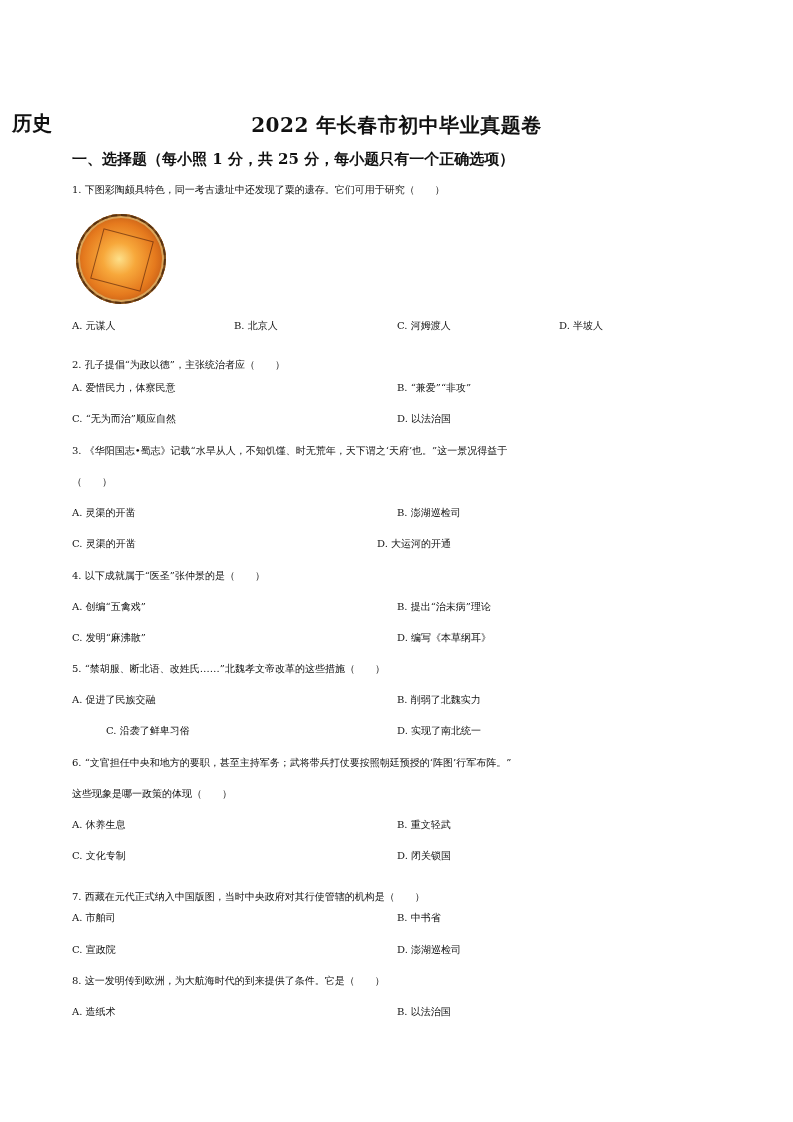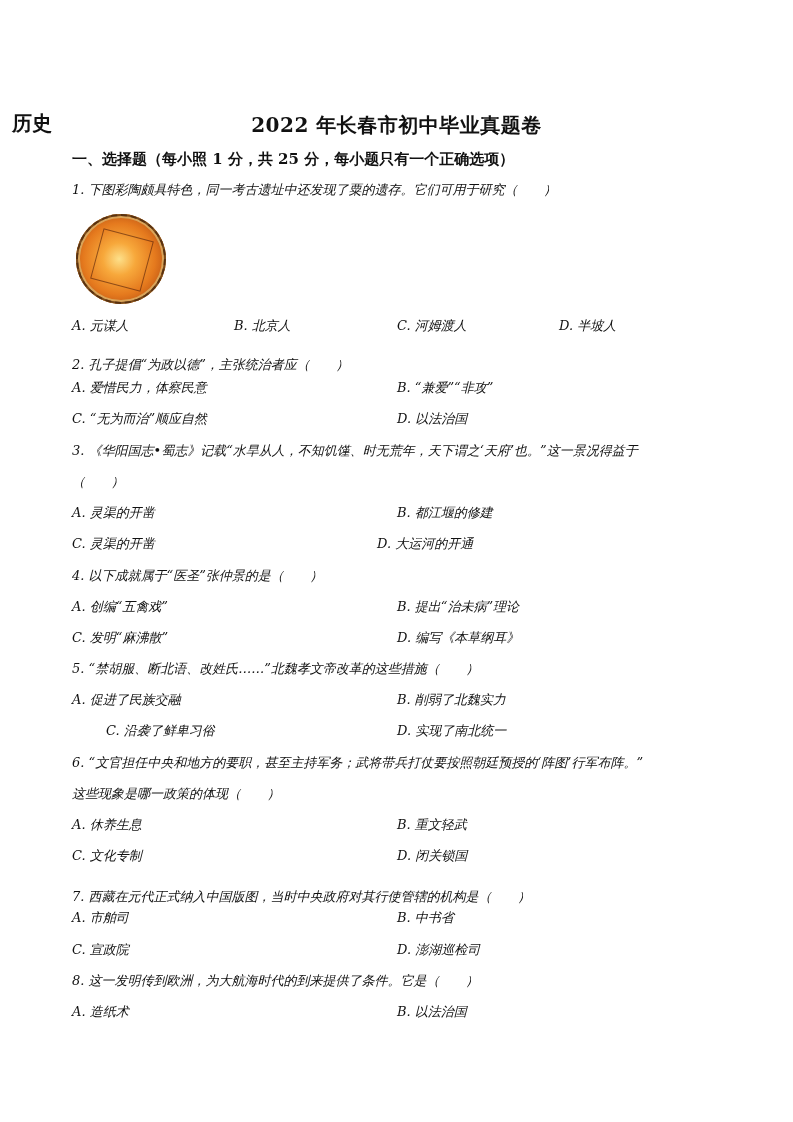--- a/index.html
+++ b/index.html
@@ -14,21 +14,21 @@
   }
   .subject {
     position: absolute; left: 12px; width: 793px; top: 110px;
     text-align: left; font-size: 20px; font-weight: bold;
   }
   .section {
     position: absolute; left: 72px; top: 150px;
     font-size: 15px; font-weight: bold;
   }
   .line {
-    position: absolute; font-size: 13px; white-space: nowrap; line-height: 18px; font-style: italic;
+    position: absolute; font-size: 10px; white-space: nowrap; line-height: 18px;
   }
   .img-wrap {
     position: absolute; left: 72px; top: 212px; width: 100px; height: 96px;
   }
   .bowl {
     position: absolute; left: 4px; top: 2px; width: 90px; height: 90px; border-radius: 50%;
     background: radial-gradient(circle at 48% 50%, #fde08a 0%, #f7a83b 25%, #e57a1e 55%, #b84f12 80%, #5a2a0a 92%, #3a1a05 100%);
     box-shadow: 0 0 0 2px #7a4a1a inset, 0 0 0 4px #d9a45a inset;
   }
   .bowl::before {
@@ -59,21 +59,21 @@
 
   <div class="line" style="left:72px; top:356px;">2. 孔子提倡“为政以德”，主张统治者应（　　）</div>
   <div class="line" style="left:72px; top:379px;">A.  爱惜民力，体察民意</div>
   <div class="line" style="left:397px; top:379px;">B.  “兼爱”“非攻”</div>
   <div class="line" style="left:72px; top:410px;">C.  “无为而治”顺应自然</div>
   <div class="line" style="left:397px; top:410px;">D.  以法治国</div>
 
   <div class="line" style="left:72px; top:442px;">3. 《华阳国志•蜀志》记载“水旱从人，不知饥馑、时无荒年，天下谓之‘天府’也。”这一景况得益于</div>
   <div class="line" style="left:72px; top:473px;">（　　）</div>
   <div class="line" style="left:72px; top:504px;">A.  灵渠的开凿</div>
-  <div class="line" style="left:397px; top:504px;">B.  都江堰的修建</div>
+  <div class="line" style="left:397px; top:504px;">B.  澎湖巡检司</div>
   <div class="line" style="left:72px; top:535px;">C.  灵渠的开凿</div>
   <div class="line" style="left:377px; top:535px;">D.  大运河的开通</div>
 
   <div class="line" style="left:72px; top:567px;">4. 以下成就属于“医圣”张仲景的是（　　）</div>
   <div class="line" style="left:72px; top:598px;">A.  创编“五禽戏”</div>
   <div class="line" style="left:397px; top:598px;">B.  提出“治未病”理论</div>
   <div class="line" style="left:72px; top:629px;">C.  发明“麻沸散”</div>
   <div class="line" style="left:397px; top:629px;">D.  编写《本草纲耳》</div>
 
   <div class="line" style="left:72px; top:660px;">5. “禁胡服、断北语、改姓氏……”北魏孝文帝改革的这些措施（　　）</div>

